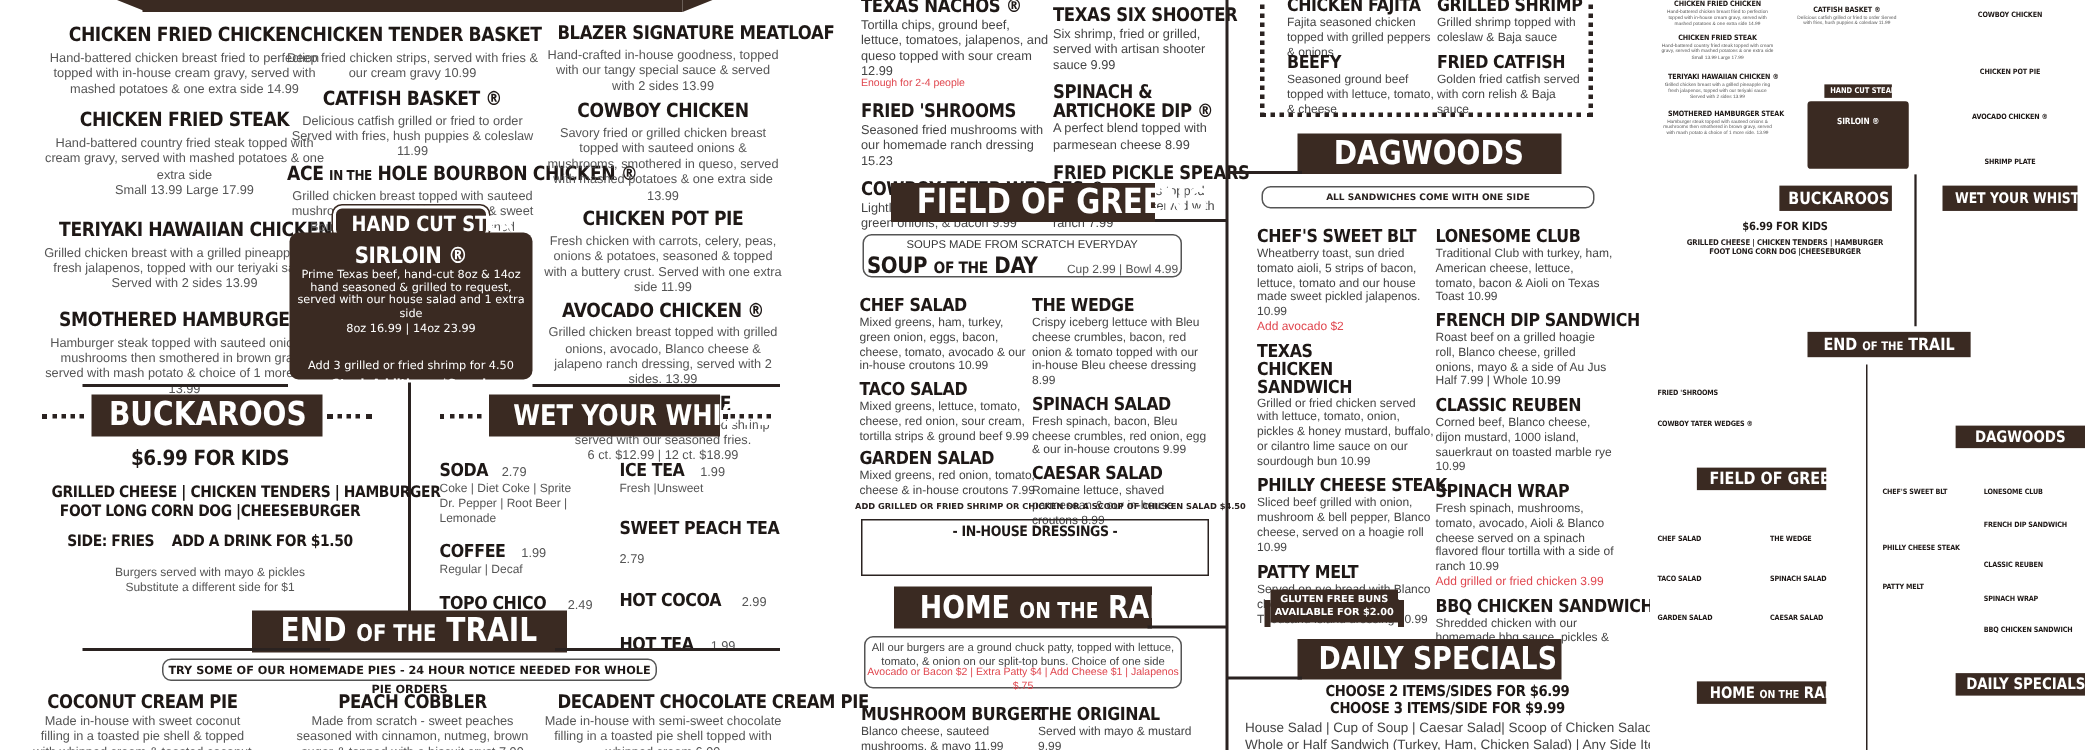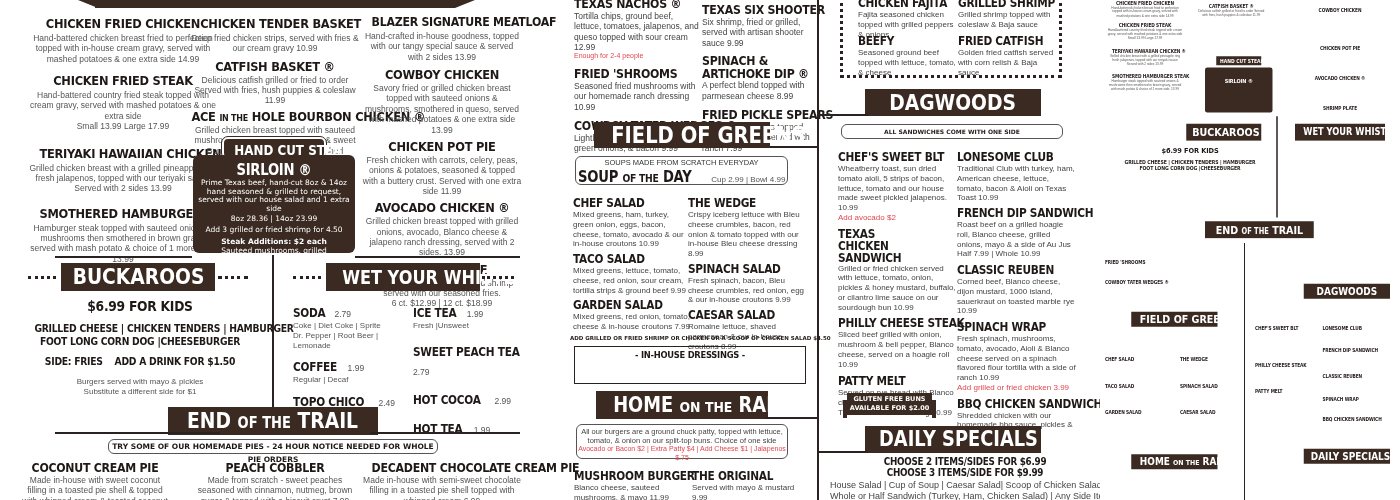--- a/index.html
+++ b/index.html
@@ -65,22 +65,22 @@
     <div style="margin-top:3px">
       <div class="h hc" style="font-size:13px;margin-left:-10px;width:190px"><span>ACE</span> <span class="sub">IN THE</span> <span>HOLE BOURBON CHICKEN ®</span></div>
       <div class="d" style="font-size:8.5px;margin-top:1px">Grilled chicken breast topped with sauteed mushrooms &amp; covered in a savory &amp; sweet Bourbon glaze. Served with mashed potatoes &amp; 1 side 13.99</div>
     </div>
   </div>
 
   <div class="banner" style="left:222px;top:137px;width:104px;height:22px;font-size:14px;line-height:22px;border-radius:6px;border:2px solid #fff;outline:1px solid #3a2a22"><span class="inner">HAND CUT STEAK</span></div>
   <div class="abs brown c" style="left:193px;top:155px;width:162px;height:98px;border-radius:6px;padding-top:6px">
     <div class="h hc" style="color:#fff;font-size:15px">SIRLOIN ®</div>
     <div style="font-size:7.5px;line-height:1.15;padding:0 4px;font-family:'DejaVu Sans',sans-serif">Prime Texas beef, hand-cut 8oz &amp; 14oz hand seasoned &amp; grilled to request, served with our house salad and 1 extra side</div>
-    <div style="font-size:7.5px;font-family:'DejaVu Sans',sans-serif">8oz  28.36  |  14oz  23.99</div>
-    <div style="font-size:7.5px;margin-top:2px;font-family:'DejaVu Sans',sans-serif">Add 3 grilled or fried shrimp for 4.50</div>
+    <div style="font-size:7.5px;font-family:'DejaVu Sans',sans-serif">8oz  16.99  |  14oz  23.99</div>
+    <div style="font-size:7.5px;margin-top:16px;font-family:'DejaVu Sans',sans-serif">Add 3 grilled or fried shrimp for 4.50</div>
     <div style="font-size:7.5px;margin-top:3px;font-weight:bold;font-family:'DejaVu Sans',sans-serif">Steak Additions: $2 each</div>
     <div style="font-size:7.5px;font-family:'DejaVu Sans',sans-serif;padding:0 14px">Sauteed mushrooms, grilled onions, cilantro lime sauce</div>
   </div>
 
   <div class="abs c" style="left:362px;top:14px;width:160px">
     <div>
       <div class="h hc" style="font-size:12.5px">BLAZER SIGNATURE MEATLOAF</div>
       <div class="d" style="font-size:8.5px;margin-top:2px">Hand-crafted in-house goodness, topped with our tangy special sauce &amp; served with 2 sides 13.99</div>
     </div>
     <div style="margin-top:5px">
@@ -155,21 +155,21 @@
     <div class="d" style="font-size:8.5px">Made in-house with semi-sweet chocolate filling in a toasted pie shell topped with whipped cream 6.99</div>
   </div>
 </div>
 
 <div class="abs" style="left:0;top:0;width:820px;height:500px">
   <div class="abs" style="left:574px;top:-4px;width:125px">
     <div class="h" style="font-size:12.5px">TEXAS NACHOS ®</div>
     <div class="d" style="font-size:8.5px;color:#444">Tortilla chips, ground beef, lettuce, tomatoes, jalapenos, and queso topped with sour cream 12.99</div>
     <div class="d red" style="font-size:7px">Enough for 2-4 people</div>
     <div class="h" style="font-size:12.5px;margin-top:5px">FRIED 'SHROOMS</div>
-    <div class="d" style="font-size:8.5px;color:#444">Seasoned fried mushrooms with our homemade ranch dressing 10.99</div>
+    <div class="d" style="font-size:8.5px;color:#444">Seasoned fried mushrooms with our homemade ranch dressing 15.23</div>
     <div class="h" style="font-size:12.5px;margin-top:6px">COWBOY TATER WEDGES ®</div>
     <div class="d" style="font-size:8.5px;color:#444">Lightly fried, topped with Queso, green onions, &amp; bacon 9.99</div>
   </div>
   <div class="abs" style="left:702px;top:2px;width:110px">
     <div class="h" style="font-size:12.5px">TEXAS SIX SHOOTER</div>
     <div class="d" style="font-size:8.5px;color:#444">Six shrimp, fried or grilled, served with artisan shooter sauce 9.99</div>
     <div class="h" style="font-size:12.5px;margin-top:6px;white-space:normal;width:125px;line-height:1.05">SPINACH &amp; ARTICHOKE DIP ®</div>
     <div class="d" style="font-size:8.5px;color:#444">A perfect blend topped with parmesean cheese 8.99</div>
     <div class="h" style="font-size:12.5px;margin-top:6px">FRIED PICKLE SPEARS</div>
     <div class="d" style="font-size:8.5px;color:#444">4 deep fried spears topped with parmesean, served with ranch 7.99</div>

